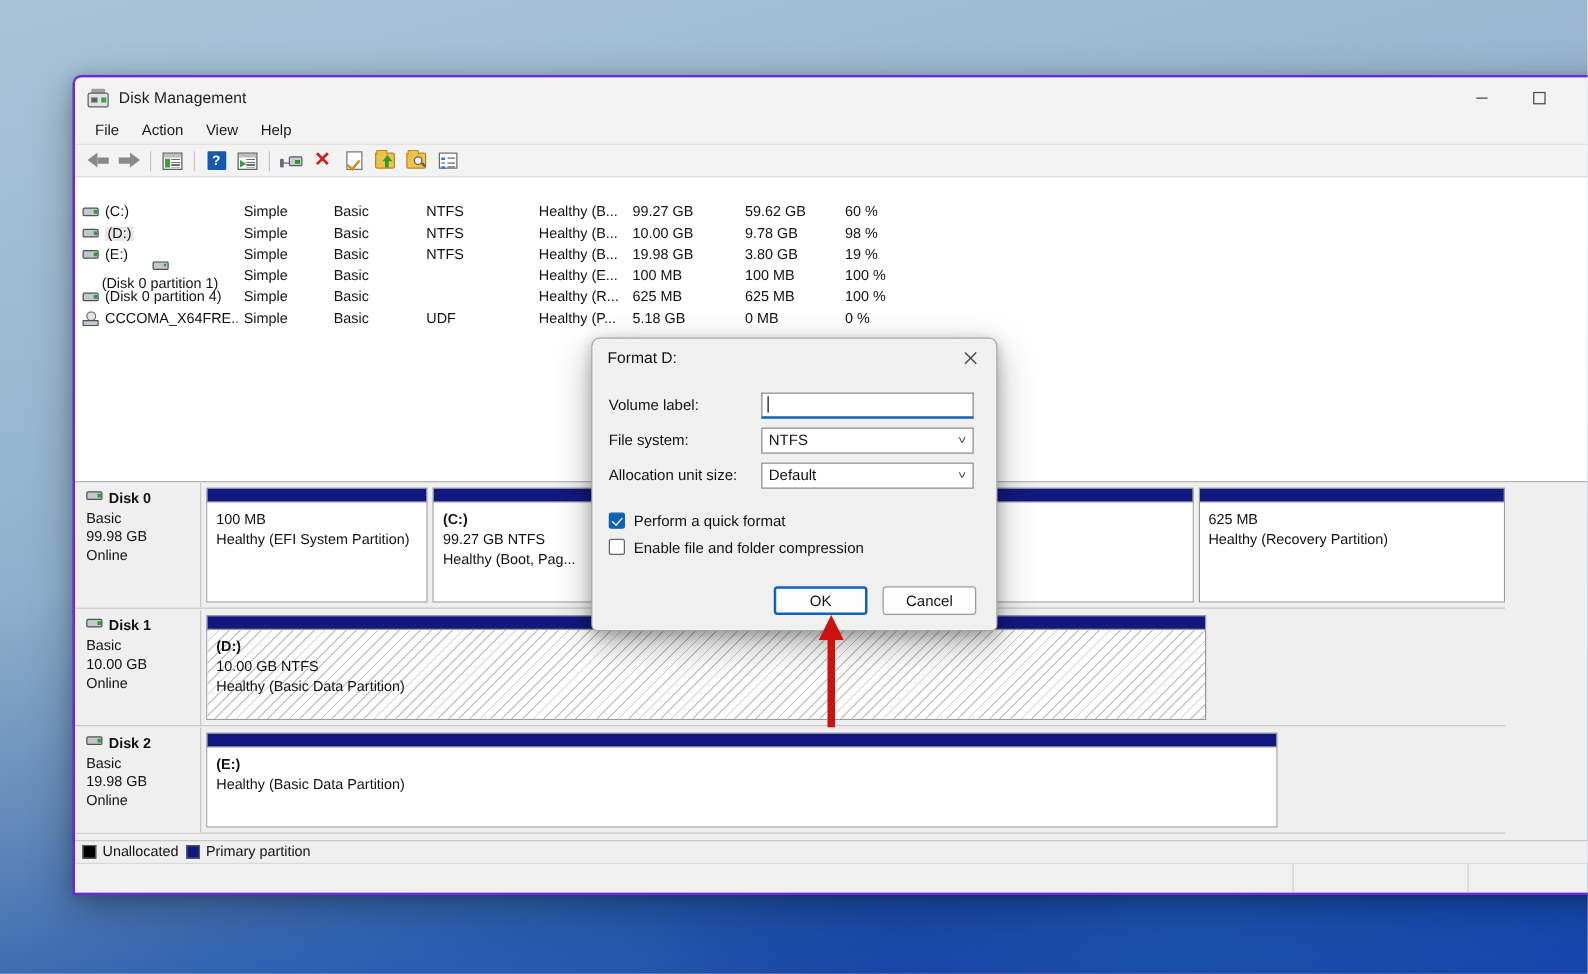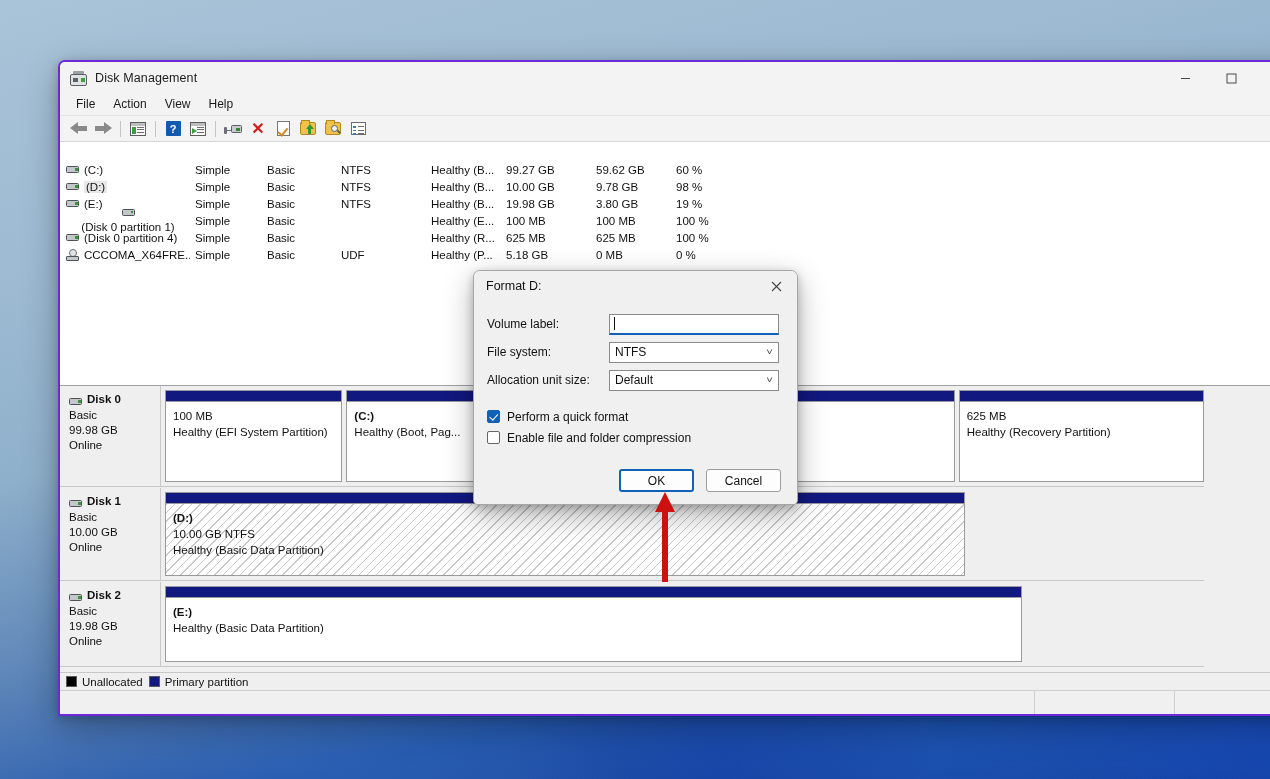--- a/index.html
+++ b/index.html
@@ -194,21 +194,21 @@
   .disk-row {
     position: absolute; left: 0; display: flex;
     border-bottom: 1px solid #c8c8c8;
   }
   .disk-info {
     width: 101px; flex: none;
     background: #efefef;
     border-right: 1px solid #c8c8c8;
     padding: 7px 0 0 9px;
   }
-  .disk-title { font-size: 11.5px; font-weight: bold; color: #111; display: flex; align-items: flex-end; gap: 5px; margin-bottom: 3px; }
+  .disk-title { font-size: 11.5px; font-weight: bold; color: #111; display: flex; align-items: flex-start; gap: 5px; margin-bottom: 3px; }
   .disk-meta { font-size: 11.5px; color: #111; line-height: 15px; }
   .parts { flex: 1; display: flex; padding: 4px 0 4px 4px; gap: 4px; position: relative; }
   .part {
     background: #fff;
     border: 1px solid #9a9a9a;
     position: relative;
     display: flex; flex-direction: column;
   }
   .part-bar { height: 11px; flex: none; background: #11187f; border-bottom: 1px solid #9a9a9a; }
   .part-body { flex: 1; padding: 6px 0 0 7px; background: #fff; position: relative; }
@@ -559,20 +559,21 @@
               <div class="part-bar"></div>
               <div class="part-body">
                 <div class="pl">100 MB</div>
                 <div class="pl">Healthy (EFI System Partition)</div>
               </div>
             </div>
             <div class="part" style="width: 68%;">
               <div class="part-bar"></div>
               <div class="part-body">
                 <div class="pl bold">(C:)</div>
+                <div class="pl">99.27 GB NTFS</div>
                 <div class="pl">Healthy (Boot, Pag...</div>
               </div>
             </div>
             <div class="part" style="width: 27.4%;">
               <div class="part-bar"></div>
               <div class="part-body">
                 <div class="pl">625 MB</div>
                 <div class="pl">Healthy (Recovery Partition)</div>
               </div>
             </div>

